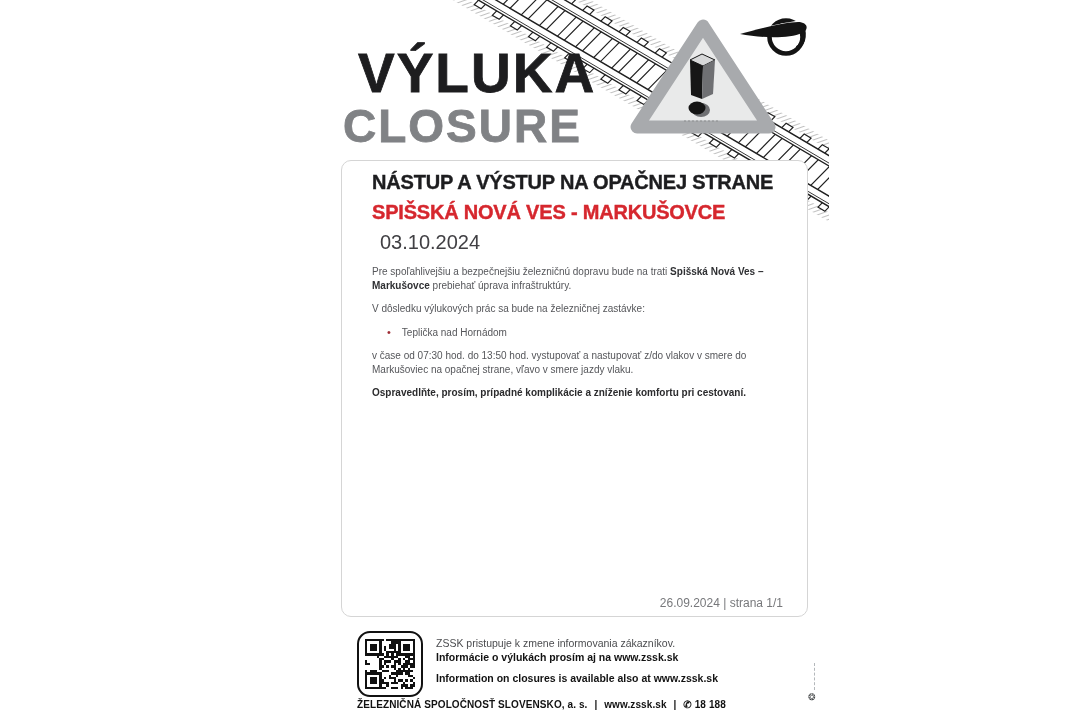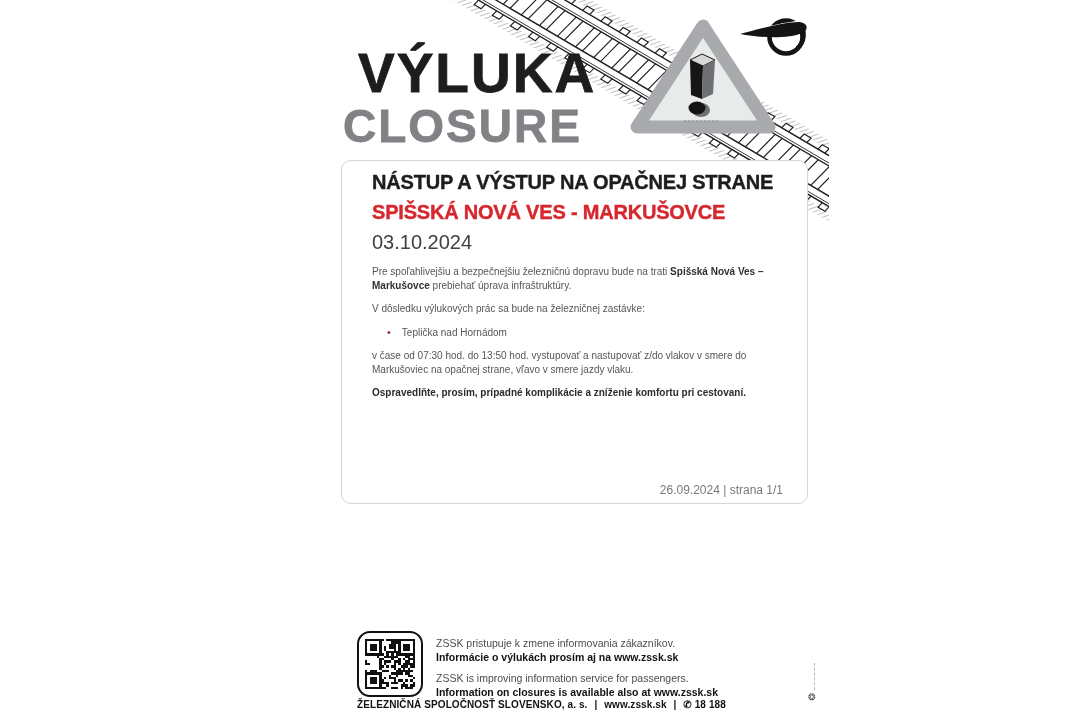--- a/index.html
+++ b/index.html
@@ -14,33 +14,33 @@
     font-size:55px;font-weight:bold;letter-spacing:2px;line-height:1;
     color:#1d1d1f;-webkit-text-stroke:0.8px currentColor;white-space:nowrap;
   }
   .title-secondary{
     position:absolute;left:307px;top:103px;z-index:3;
     font-size:46px;font-weight:bold;letter-spacing:2px;line-height:1;
     color:#808285;-webkit-text-stroke:0.8px currentColor;white-space:nowrap;
   }
   
   .card{
-    position:absolute;left:305px;top:160px;width:467px;height:344px;z-index:4;
+    position:absolute;left:305px;top:160px;width:467px;height:457px;z-index:4;
     background:#ffffff;border:1.5px solid #d5d5d5;border-radius:10px;box-sizing:border-box;
   }
   .card-title{
     position:absolute;left:30px;top:10px;font-size:20px;font-weight:bold;
     letter-spacing:-0.2px;color:#1d1d1f;-webkit-text-stroke:0.4px currentColor;white-space:nowrap;
   }
   .card-route{
     position:absolute;left:30px;top:40px;font-size:20px;font-weight:bold;
     letter-spacing:-0.2px;color:#d6272e;-webkit-text-stroke:0.4px currentColor;white-space:nowrap;
   }
   .card-date{
-    position:absolute;left:30px;top:70px;font-size:20px;font-weight:normal;
+    position:absolute;left:38px;top:70px;font-size:20px;font-weight:normal;
     color:#414044;white-space:nowrap;
   }
   .card-body{
     position:absolute;left:30px;top:104px;width:402px;
     font-size:10px;line-height:14px;color:#55565a;
   }
   .card-body p{margin:0 0 9px;}
   .card-body .b{font-weight:bold;color:#2f3033;}
   .bullet-row{margin:0 0 9px;padding-left:15px;display:flex;align-items:baseline;}
   .bullet-dot{color:#9e2b33;font-size:11px;margin-right:11px;line-height:14px;}
@@ -617,21 +617,20 @@
         <div class="qm on"></div>
         <div class="qm on"></div>
         <div class="qm"></div>
       </div>
   </div>
 
   <div class="info-text">
     <div class="reg">ZSSK pristupuje k zmene informovania zákazníkov.</div>
     <div class="bold">Informácie o výlukách prosím aj na www.zssk.sk</div>
     <div class="info-gap"></div>
-    <div class="reg">ZSSK is improving information service for passengers.</div>
     <div class="bold">Information on closures is available also at www.zssk.sk</div>
   </div>
 
   <div class="footer-line">
     <span>ŽELEZNIČNÁ SPOLOČNOSŤ SLOVENSKO, a. s.</span>
     <span class="sep">|</span>
     <span>www.zssk.sk</span>
     <span class="sep">|</span>
     <span>✆</span>
     <span>18 188</span>

